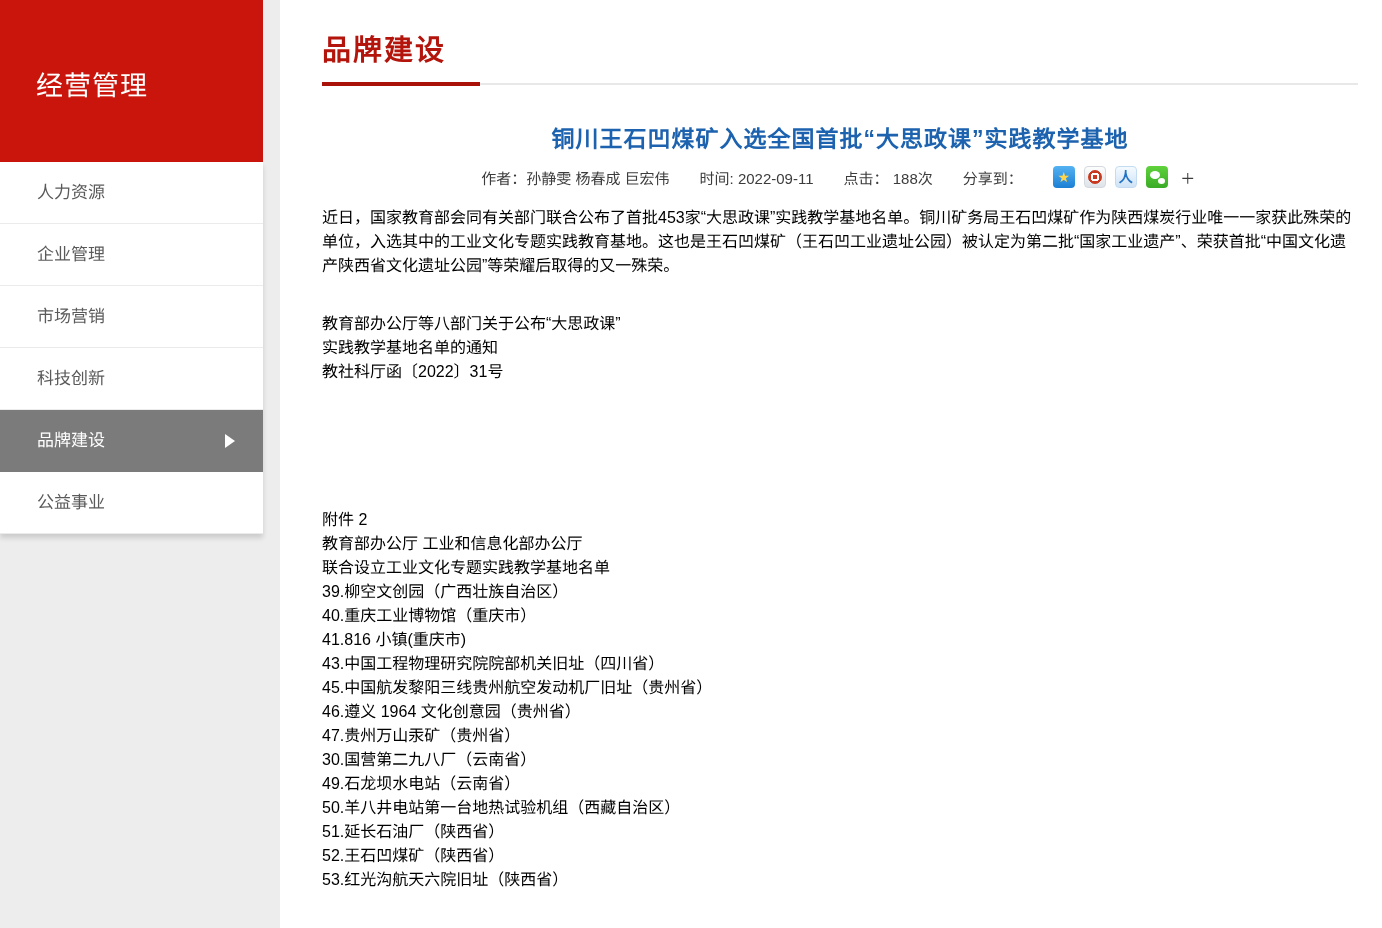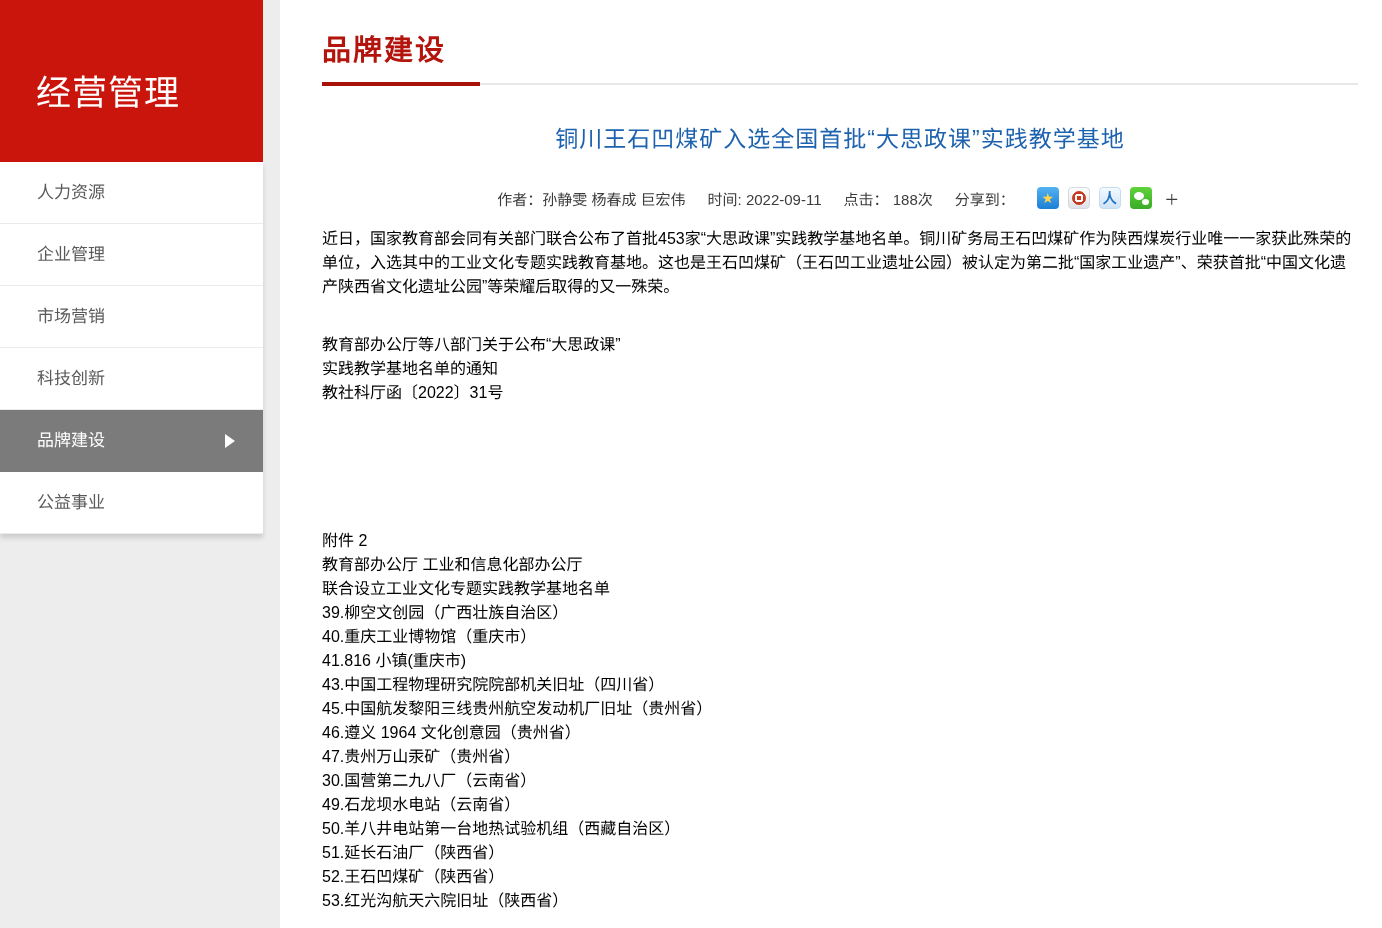--- a/index.html
+++ b/index.html
@@ -6,21 +6,21 @@
   body{
     width:1382px;height:928px;overflow:hidden;position:relative;
     background:#ffffff;
     font-family:"Liberation Sans","DejaVu Sans",sans-serif;
     -webkit-font-smoothing:antialiased;
   }
   
   .left-col{position:absolute;left:0;top:0;width:280px;height:928px;background:#ededed;}
   .sidebar{position:absolute;left:0;top:0;width:263px;}
   .side-head{height:162px;background:#c9150c;box-sizing:border-box;padding:64px 0 0 36px;}
-  .side-head-title{color:#ffffff;font-size:35px;letter-spacing:1px;font-weight:400;}
+  .side-head-title{color:#ffffff;font-size:27px;letter-spacing:1px;font-weight:400;}
   .side-menu{background:#ffffff;box-shadow:0 4px 5px rgba(0,0,0,.14);}
   .side-item{
     position:relative;height:61px;line-height:61px;padding-left:37px;
     font-size:17px;color:#5a5a5a;border-bottom:1px solid #ebebeb;cursor:pointer;
     background:#ffffff;
   }
   .side-item.active{background:#7b7b7b;color:#ffffff;border-bottom:1px solid #7b7b7b;}
   .side-item .arrow{
     position:absolute;right:28px;top:50%;margin-top:-7px;width:0;height:0;
     border-top:7px solid transparent;border-bottom:7px solid transparent;
@@ -28,22 +28,22 @@
   }
   
   .main{
     position:absolute;left:280px;top:0;width:1102px;height:928px;background:#ffffff;
     box-sizing:border-box;padding:0 24px 0 42px;
   }
   .page-title{margin:0;padding-top:26px;font-size:29px;font-weight:600;color:#b3140c;letter-spacing:2px;}
   .title-rule{position:relative;height:4px;margin-top:14px;}
   .title-rule .gray{position:absolute;left:0;right:0;top:1px;height:2px;background:#e8e8e8;}
   .title-rule .red{position:absolute;left:0;top:0;width:158px;height:4px;background:#a81208;}
-  .article-title{margin:34px 0 0 0;text-align:center;font-size:23px;font-weight:400;color:#1d62ae;letter-spacing:1px;}
-  .meta{margin-top:33px;display:flex;justify-content:center;align-items:center;gap:22px;font-size:15px;color:#3c3c3c;}
+  .article-title{margin:34px 0 0 0;text-align:center;font-size:23px;font-weight:700;color:#1d62ae;letter-spacing:1px;}
+  .meta{margin-top:12px;display:flex;justify-content:center;align-items:center;gap:30px;font-size:15px;color:#3c3c3c;}
   .meta .seg{white-space:nowrap;}
   .share-icons{display:flex;align-items:center;gap:9px;}
   .sicon{width:22px;height:22px;border-radius:4px;display:flex;align-items:center;justify-content:center;cursor:pointer;position:relative;}
   .sicon.qzone{background:linear-gradient(180deg,#54b2f2,#1b7fd4);}
   .sicon.qzone .glyph{color:#ffd54d;font-size:14px;line-height:1;}
   .sicon.weibo{background:linear-gradient(180deg,#fdfdfd,#dde3e9);border:1px solid #d3d9df;box-sizing:border-box;}
   .sicon.weibo .eye{
     width:14px;height:14px;border-radius:50%;
     background:radial-gradient(circle at 50% 50%, #c8391f 0 2.5px, #ffffff 2.5px 4.5px, #c8391f 4.5px 7px, transparent 7px);
   }

